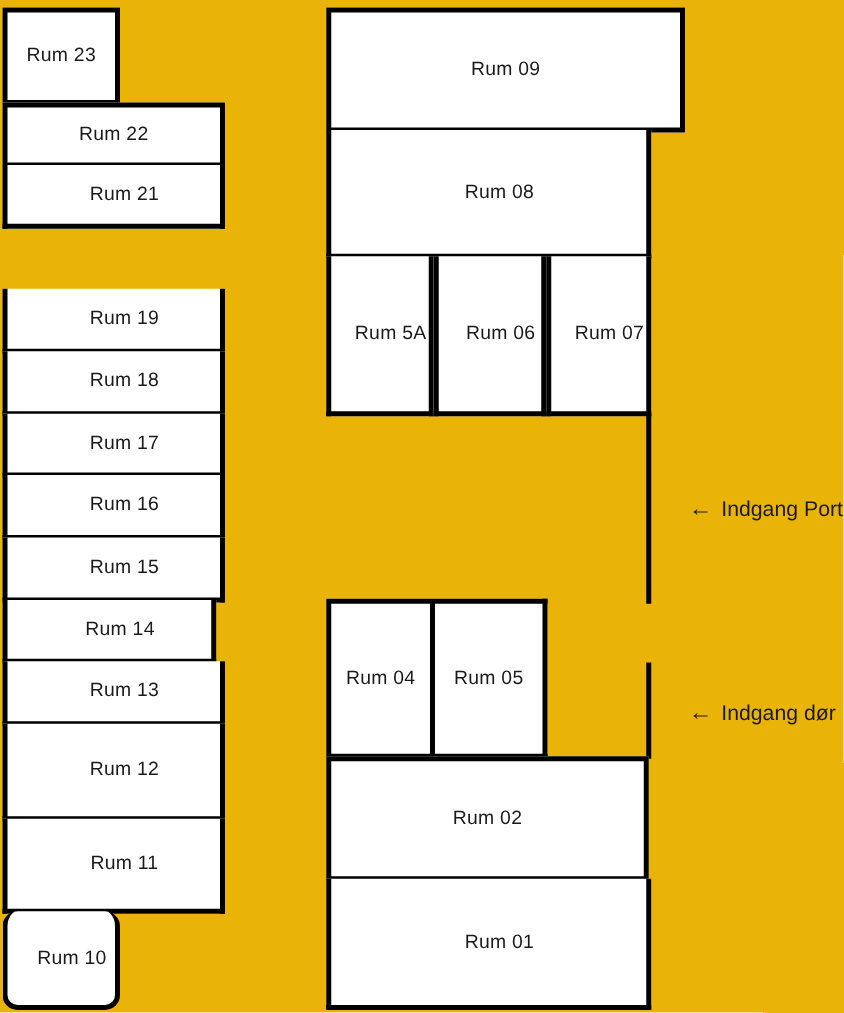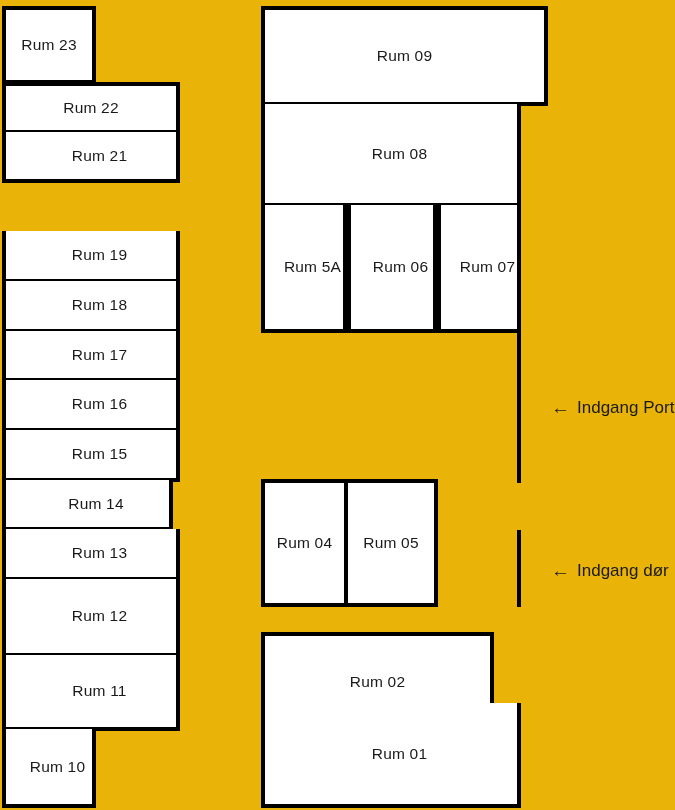--- a/index.html
+++ b/index.html
@@ -107,21 +107,21 @@
   </div>
 
   <div class="room join-top" style="left:2px; top:579px; width:178px; height:78px;">
     <span class="room-label">Rum 12</span>
   </div>
 
   <div class="room join-top" style="left:2px; top:655px; width:178px; height:76px;">
     <span class="room-label">Rum 11</span>
   </div>
 
-  <div class="room join-top" style="left:2px; top:729px; width:94px; height:79px;">
+  <div class="room join-top" style="left:2px; top:729px; width:94px; height:79px;border-radius:12px;">
     <span class="room-label">Rum 10</span>
   </div>
 
   <div class="room" style="left:261px; top:6px; width:287px; height:100px;">
     <span class="room-label">Rum 09</span>
   </div>
 
   <div class="room join-top" style="left:261px; top:104px; width:260px; height:103px;">
     <span class="room-label">Rum 08</span>
   </div>
@@ -143,21 +143,21 @@
   <div class="wall" style="left:517px; top:530px; width:4px; height:77px;"></div>
 
   <div class="room" style="left:261px; top:479px; width:87px; height:128px;">
     <span class="room-label">Rum 04</span>
   </div>
 
   <div class="room join-left" style="left:348px; top:479px; width:90px; height:128px;">
     <span class="room-label">Rum 05</span>
   </div>
 
-  <div class="room" style="left:261px; top:632px; width:233px; height:100px;">
+  <div class="room" style="left:261px; top:605px; width:258px; height:100px;">
     <span class="room-label">Rum 02</span>
   </div>
 
   <div class="room join-top" style="left:261px; top:703px; width:260px; height:105px;">
     <span class="room-label">Rum 01</span>
   </div>
 
   <div class="entrance" style="left:551px; top:398px;">
     <span class="entrance-arrow">←</span>
     <span class="entrance-text">Indgang Port</span>

